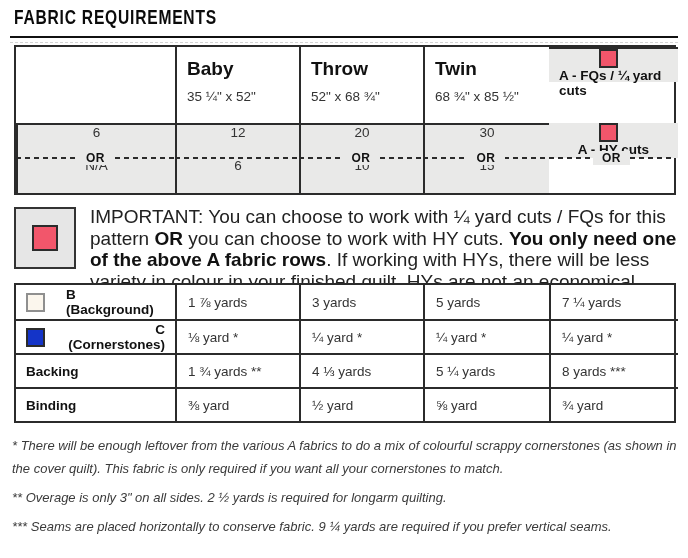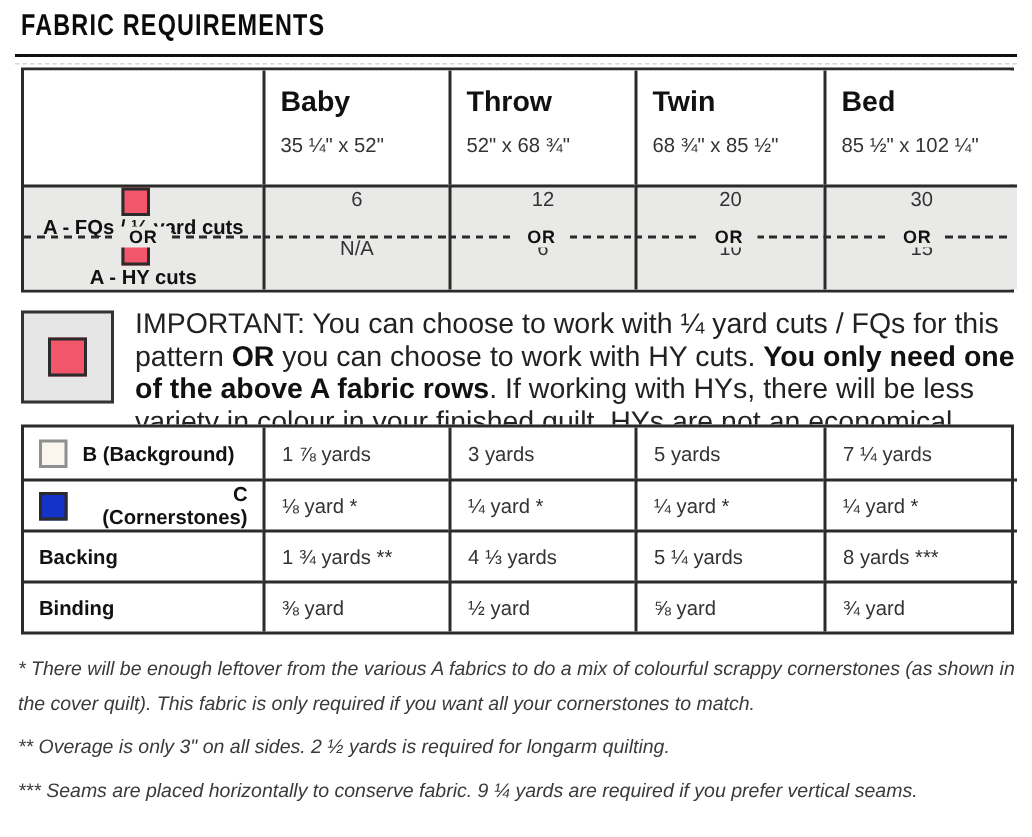--- a/index.html
+++ b/index.html
@@ -64,21 +64,21 @@
   }
   .note-box .inner { width:26px; height:26px; border:2px solid #2b2b2b; }
   .note-text {
     position:absolute; left:90px; top:206px; width:588px;
     font-size:19px; line-height:21.5px; color:#222;
   }
   .note-text b { color:#111; }
 
   
   .t2 { top:283px; }
-  .t2 .row-cell { height:34px; }
+  .t2 .row-cell { height:34px;gap:11px; }
   .t2 .rt { border-top:2px solid #2b2b2b;text-align:right; }
 
   
   .footnotes { position:absolute; left:12px; top:434px; width:668px; }
   .fn { font-style:italic; font-size:13px; color:#3a3a3a; line-height:23px; margin-bottom:6px; }
   .fn + .fn { margin-top:5px; }
 </style>
 </head>
 <body>
 
@@ -95,24 +95,20 @@
       <div class="hname">Baby</div>
       <div class="hdims">35 ¼" x 52"</div>
     </div>
     <div class="cell hcell">
       <div class="hname">Throw</div>
       <div class="hdims">52" x 68 ¾"</div>
     </div>
     <div class="cell hcell">
       <div class="hname">Twin</div>
       <div class="hdims">68 ¾" x 85 ½"</div>
-    </div>
-    <div class="cell hcell">
-      <div class="hname">Bed</div>
-      <div class="hdims">85 ½" x 102 ¼"</div>
     </div>
 
     <div class="cell first label-cell a-row a-top">
       <span class="swatch" style="background: rgb(242, 86, 107);"></span>
       <span>A - FQs / ¼ yard cuts</span>
     </div>
     <div class="cell value-cell a-row a-top">6</div>
     <div class="cell value-cell a-row a-top">12</div>
     <div class="cell value-cell a-row a-top">20</div>
     <div class="cell value-cell a-row a-top">30</div>

